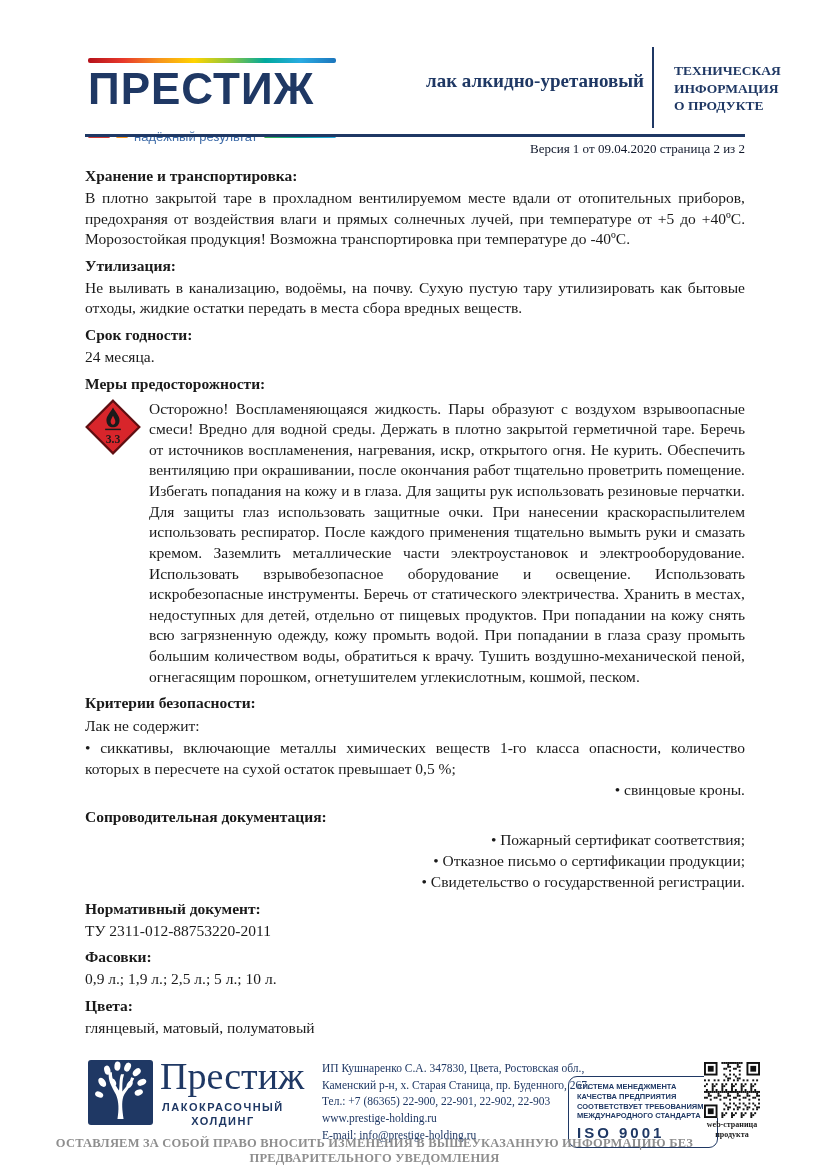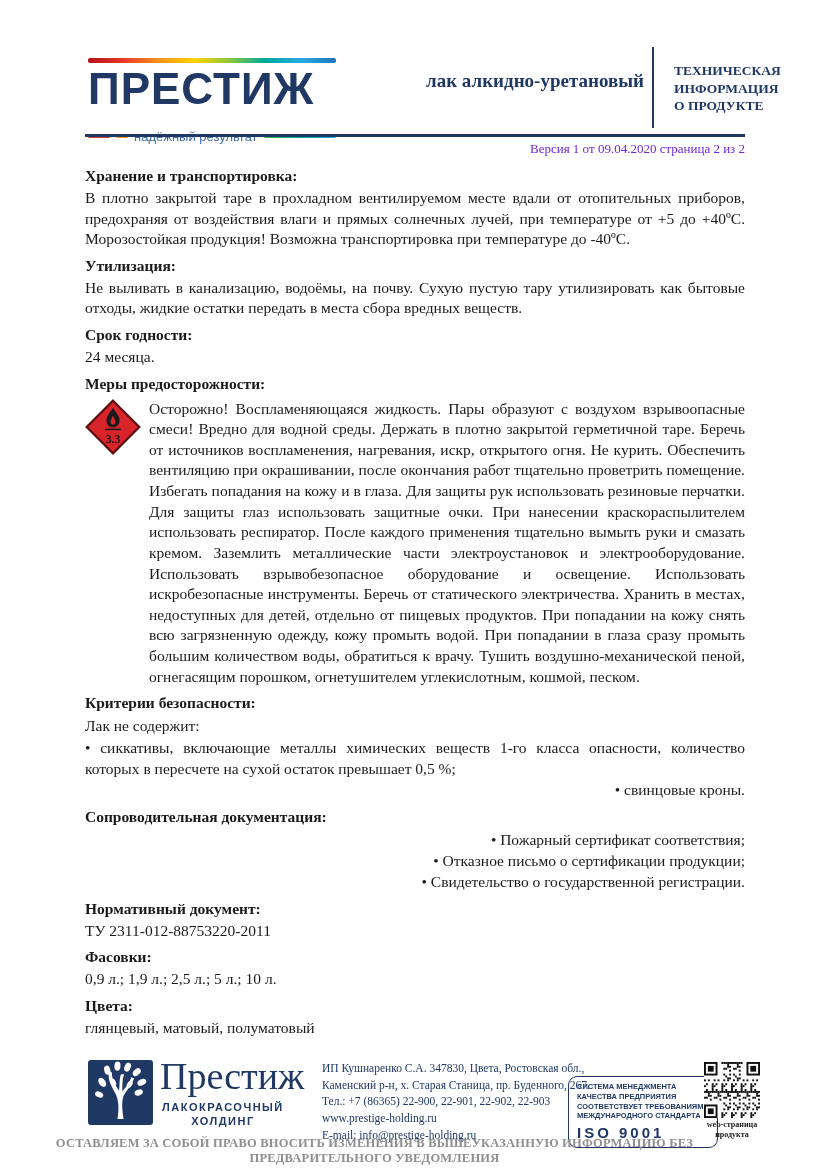--- a/index.html
+++ b/index.html
@@ -26,21 +26,21 @@
     font-family:"Liberation Sans", sans-serif; font-size:13px; color:#3d6ba8;
     white-space:nowrap; margin-right:6px;
   }
   .dash-teal { flex:1; background:linear-gradient(90deg,#39b54a,#00a99d,#29abe2); }
   .title-block { position:absolute; left:415px; top:62px; width:240px; text-align:center; color:#1f3864; }
   .title-line1 { font-weight:bold; font-size:24px; line-height:1.1; }
   .title-line2 { font-weight:bold; font-size:19px; line-height:1.2; margin-top:8px; white-space:nowrap; }
   .v-divider { position:absolute; left:652px; top:47px; width:2px; height:81px; background:#1f3864; }
   .doc-type { position:absolute; left:666px; top:62px; color:#1f3864; font-weight:bold; font-size:13.5px; line-height:1.3;margin-left:8px; }
   .header-rule { position:absolute; left:85px; top:134px; width:660px; height:3px; background:#1f3864; }
-  .version-line { position:absolute; left:85px; top:141px; width:660px; text-align:right; font-size:13px; color:#6d28d9; }
+  .version-line { position:absolute; left:85px; top:141px; width:660px; text-align:right; font-size:13px; color:#0f172a; }
   
   .doc-body { position:absolute; left:85px; top:160px; width:660px; }
   .sec-heading { font-size:15.5px; font-weight:bold; margin:7px 0 3px 0; }
   .sec-body { font-size:15.5px; line-height:1.33; text-align:justify; margin:0; }
   .sec-body.nojust { text-align:left; }
   .precaution-row { display:flex; align-items:flex-start; }
   .hazard-cell { flex:none; width:64px; padding-top:3px; }
   .hazard-cell svg { width:56px; height:56px; display:block; }
   .bullet-line { font-size:15.5px; line-height:1.38; margin:0; text-align:justify; }
   .bullet-indent { padding-left:5px; text-align:right; }

